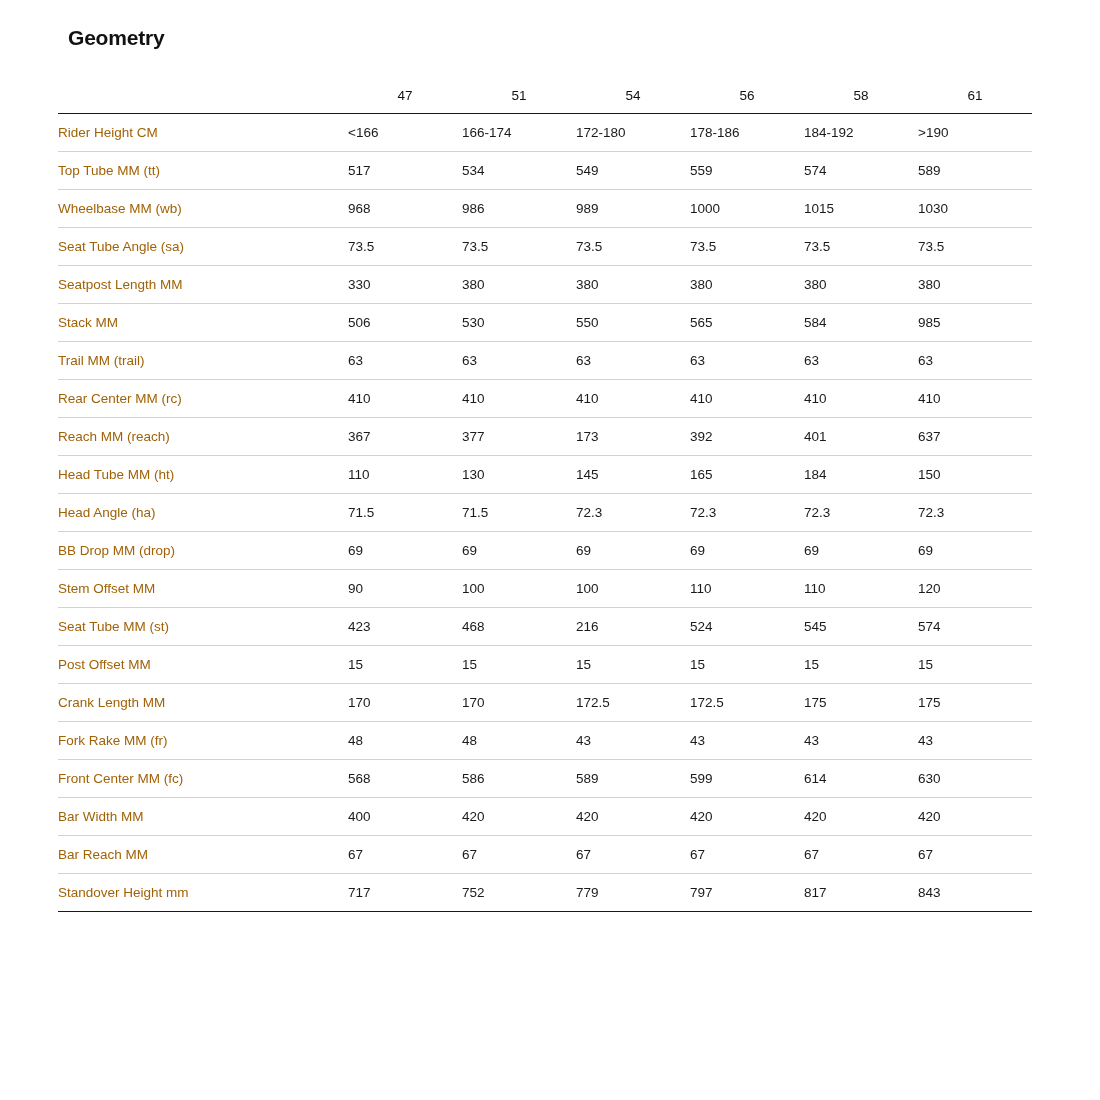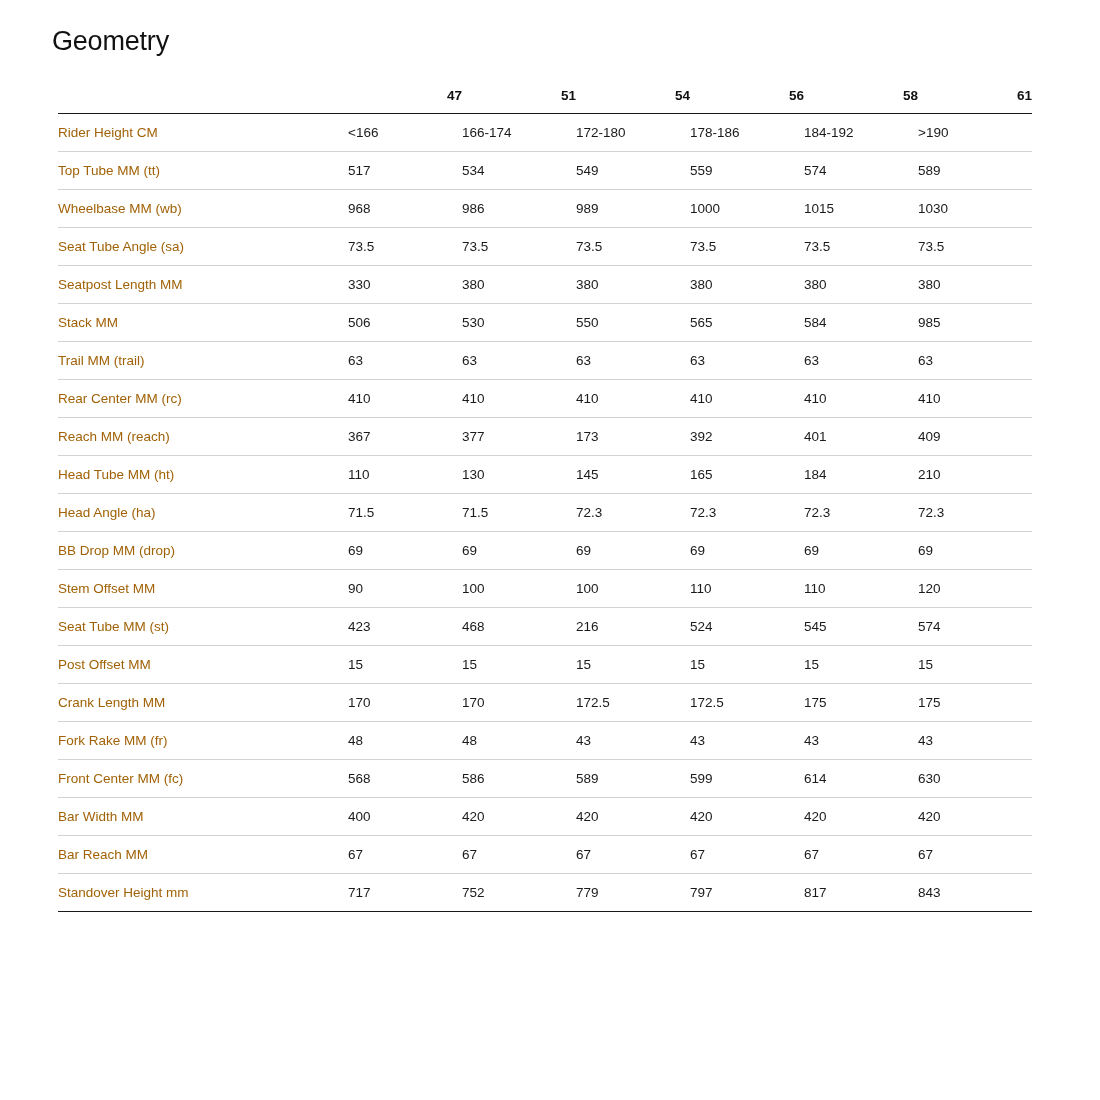--- a/index.html
+++ b/index.html
@@ -14,45 +14,45 @@
   }
   .page {
     width: 1100px;
     height: 1100px;
     position: relative;
     padding: 0;
     overflow: hidden;
   }
   .page-title {
     position: absolute;
-    left: 52px;
+    left: 68px;
     top: 26px;
-    font-size: 27px;
-    font-weight: normal;
+    font-size: 21px;
+    font-weight: bold;
     letter-spacing: -0.2px;
     color: #111111;
   }
   .table-wrap {
     position: absolute;
     left: 58px;
     top: 82px;
     width: 974px;
   }
   table.geometry {
     border-collapse: collapse;
     width: 974px;
     table-layout: fixed;
   }
   table.geometry col.label-col { width: 290px; }
   table.geometry col.size-col { width: 114px; }
 
   table.geometry thead th {
-    text-align: right;
+    text-align: center;
     font-size: 13.5px;
-    font-weight: bold;
+    font-weight: normal;
     color: #111111;
     padding: 6px 0 10px 0;
     border-bottom: 1.5px solid #1a1a1a;
     vertical-align: bottom;
   }
   table.geometry thead th.label-head {
     border-bottom: 1.5px solid #1a1a1a;
   }
   table.geometry tbody td {
     font-size: 13.5px;
@@ -172,30 +172,30 @@
             <td>410</td>
             <td>410</td>
           </tr>
           <tr>
             <td class="row-label">Reach MM (reach)</td>
             <td>367</td>
             <td>377</td>
             <td>173</td>
             <td>392</td>
             <td>401</td>
-            <td>409</td>
+            <td>637</td>
           </tr>
           <tr>
             <td class="row-label">Head Tube MM (ht)</td>
             <td>110</td>
             <td>130</td>
             <td>145</td>
             <td>165</td>
             <td>184</td>
-            <td>210</td>
+            <td>150</td>
           </tr>
           <tr>
             <td class="row-label">Head Angle (ha)</td>
             <td>71.5</td>
             <td>71.5</td>
             <td>72.3</td>
             <td>72.3</td>
             <td>72.3</td>
             <td>72.3</td>
           </tr>

